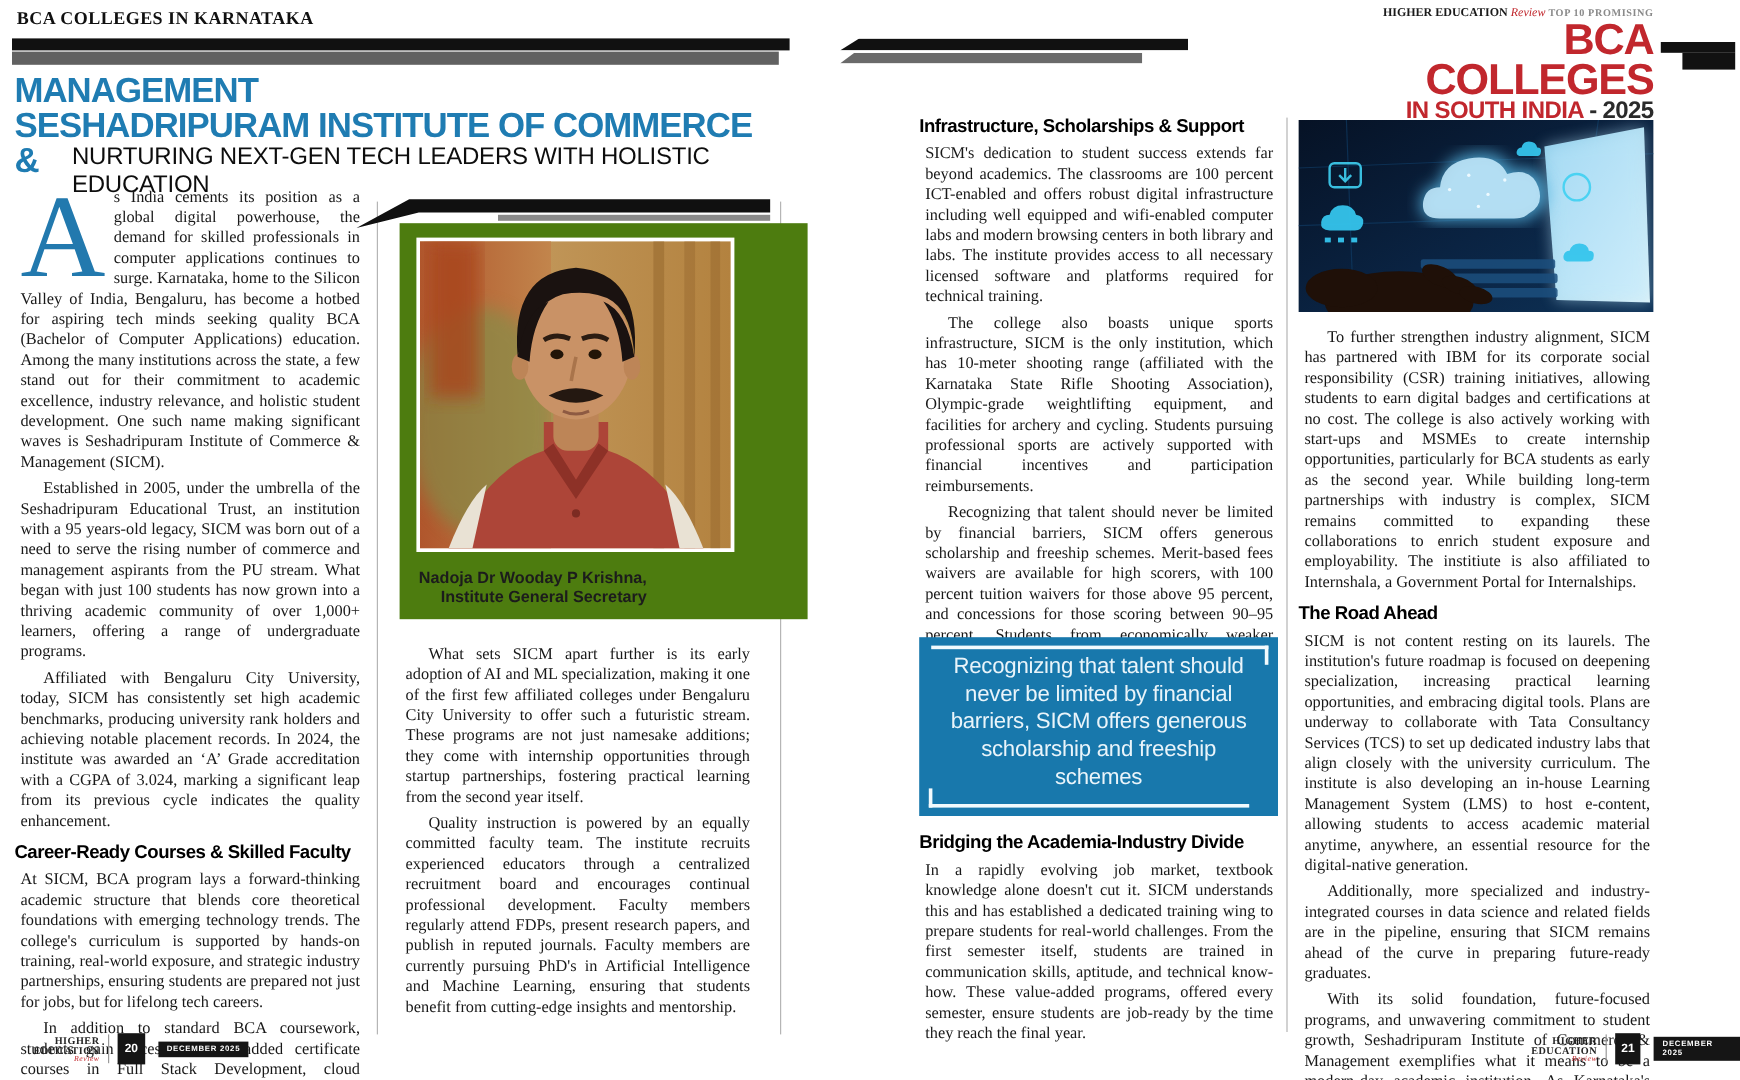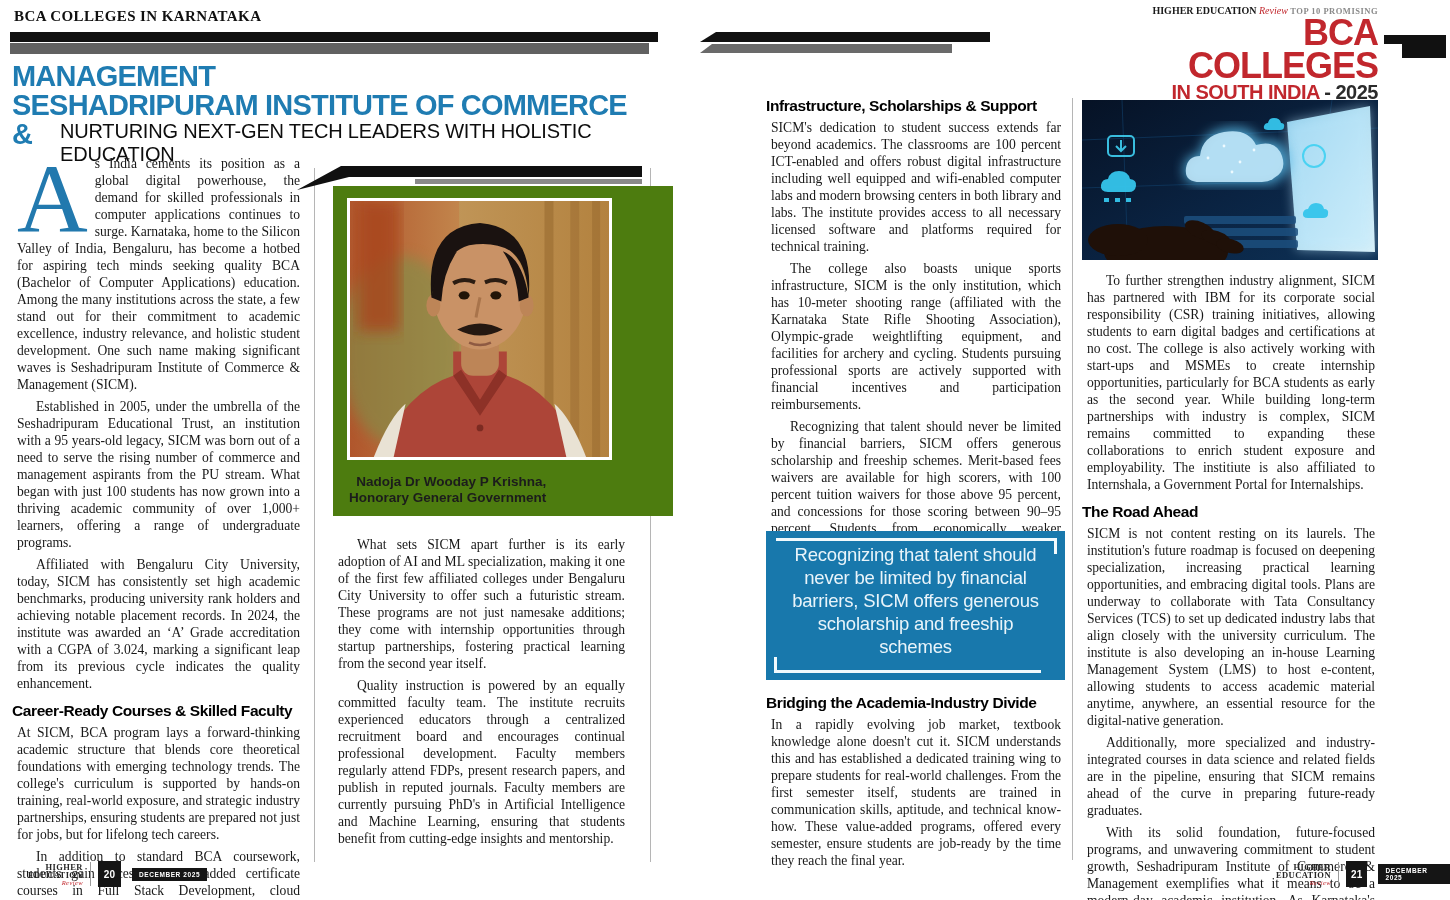--- a/index.html
+++ b/index.html
@@ -163,21 +163,21 @@
         <path d="M136,81 Q148,76 158,82" stroke="#2b1c12" stroke-width="4" fill="none"></path>
         <ellipse cx="115" cy="94" rx="5.5" ry="4" fill="#221508"></ellipse>
         <ellipse cx="147" cy="94" rx="5.5" ry="4" fill="#221508"></ellipse>
         <path d="M131,96 Q128,110 127,116" stroke="#a9744b" stroke-width="3" fill="none"></path>
         <path d="M108,128 Q131,116 154,128 Q131,140 108,128 Z" fill="#241811"></path>
         <path d="M120,141 Q131,146 142,141" stroke="#8e5a42" stroke-width="2.5" fill="none"></path>
       </svg>
     </div>
     <div class="photo-caption">
       <div>Nadoja Dr Wooday P Krishna,</div>
-      <div>Honorary General Government</div>
+      <div>Institute General Secretary</div>
     </div>
   </div>
 
   <div class="abs bodycol" style="left:333px;top:531px;width:297px;">
     <p class="ind">What sets SICM apart further is its early adoption of AI and ML specialization, making it one of the first few affiliated colleges under Bengaluru City University to offer such a futuristic stream. These programs are not just namesake additions; they come with internship opportunities through startup partnerships, fostering practical learning from the second year itself.</p>
     <p class="ind">Quality instruction is powered by an equally committed faculty team. The institute recruits experienced educators through a centralized recruitment board and encourages continual professional development. Faculty members regularly attend FDPs, present research papers, and publish in reputed journals. Faculty members are currently pursuing PhD's in Artificial Intelligence and Machine Learning, ensuring that students benefit from cutting-edge insights and mentorship.</p>
   </div>
 
   <div class="abs footer f-left">
     <div class="mag-logo">

